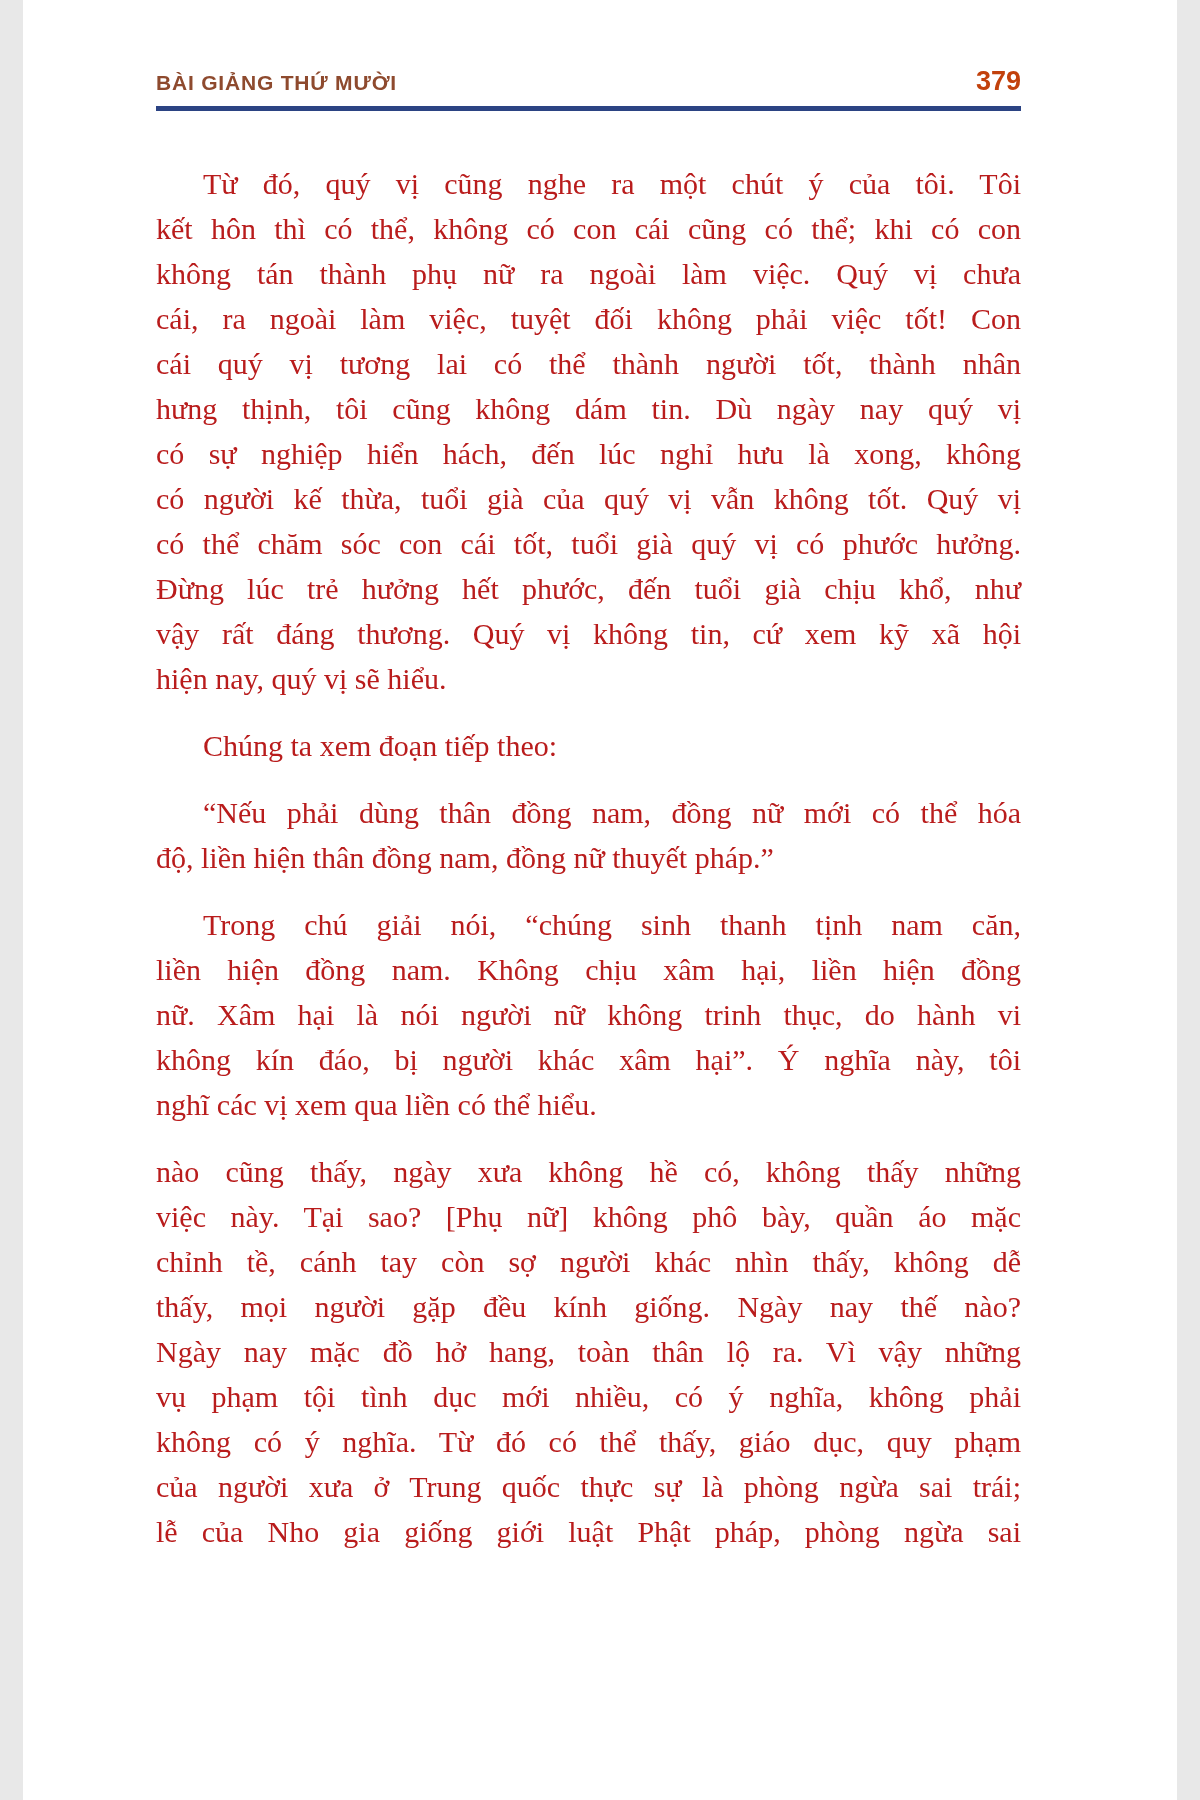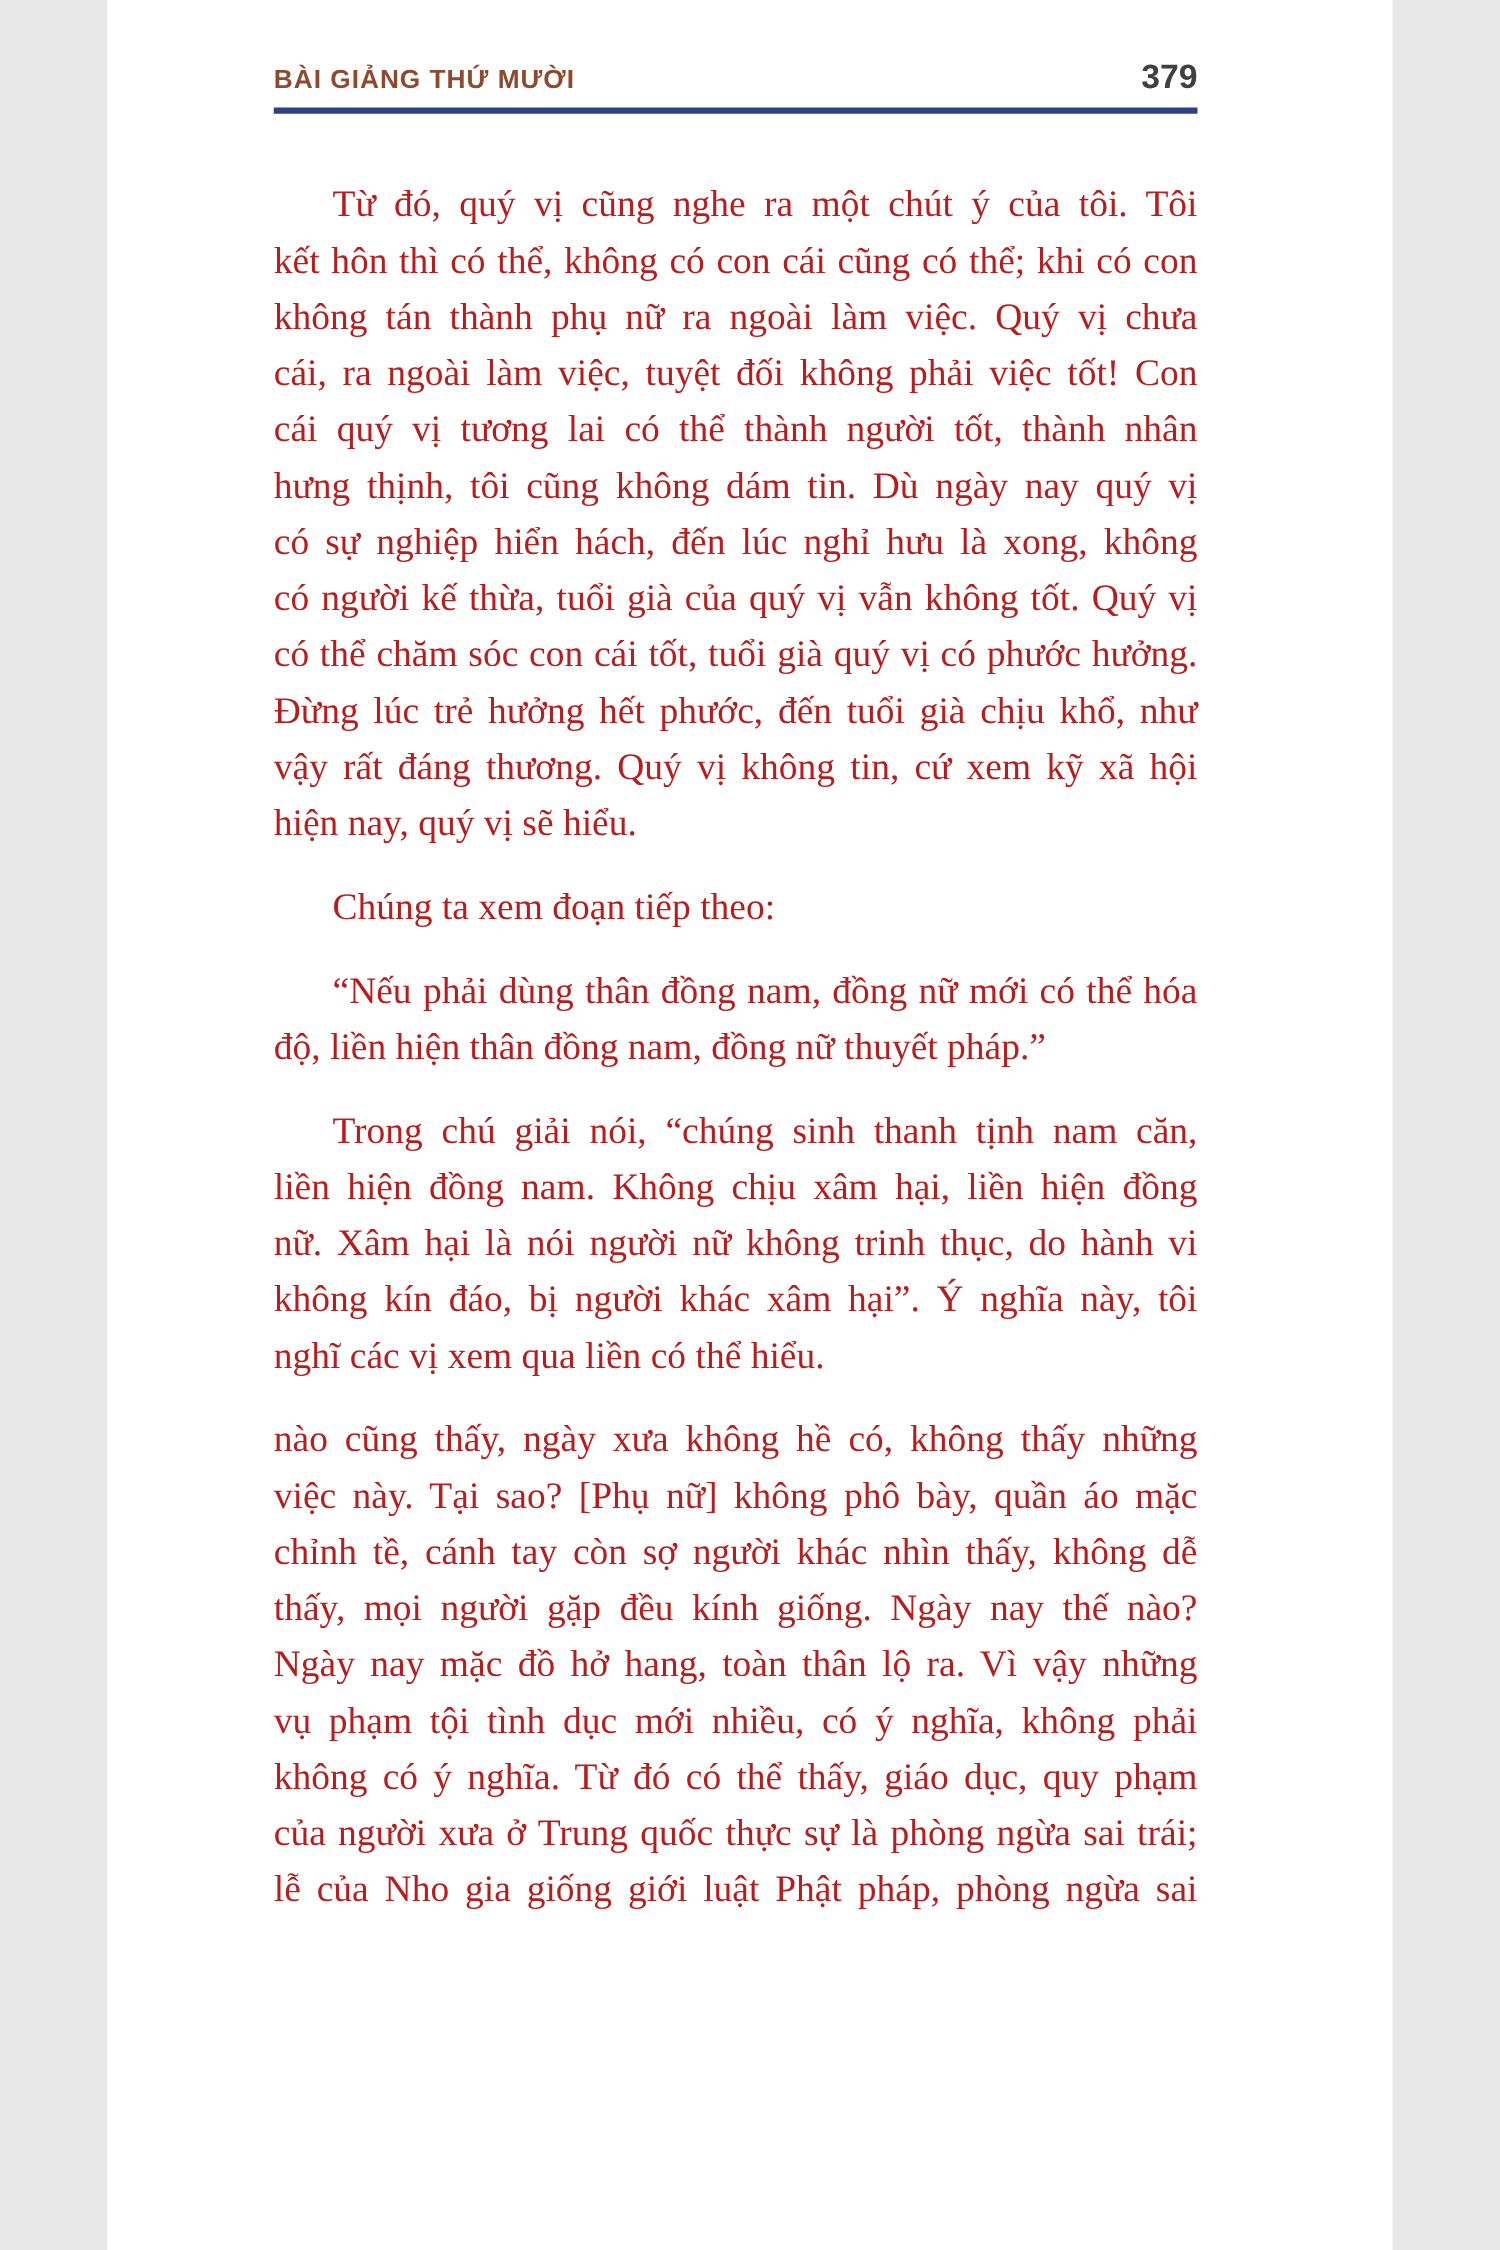--- a/index.html
+++ b/index.html
@@ -1,44 +1,44 @@
 <!DOCTYPE html>
 <html><head>
 <meta charset="utf-8">
 <style>
   html, body { margin: 0; padding: 0; background: #e8e8e8; }
   .page {
     position: relative;
-    width: 1028px;
+    width: 1154px;
     height: 1800px;
     margin: 0 auto;
     background: #ffffff;
     overflow: hidden;
     box-sizing: border-box;
-    padding: 46px 156px 0 133px;
+    padding: 66px 156px 0 133px;
     font-family: "Liberation Serif", serif;
   }
   .header-row {
     display: flex;
     justify-content: space-between;
     align-items: baseline;
   }
   .chapter-title {
     font-family: "Liberation Sans", sans-serif;
     font-weight: bold;
     font-size: 21px;
     letter-spacing: 0.8px;
     color: #8e4a2e;
     text-transform: uppercase;
   }
   .page-number {
     font-family: "Liberation Sans", sans-serif;
     font-weight: bold;
     font-size: 27px;
-    color: #404040;
+    color: #c2410c;
   }
   .header-rule {
     height: 5px;
     background: #2b4383;
     margin-top: 9px;
   }
   .body-text {
     margin-top: 50px;
     font-size: 30px;
     line-height: 45px;

